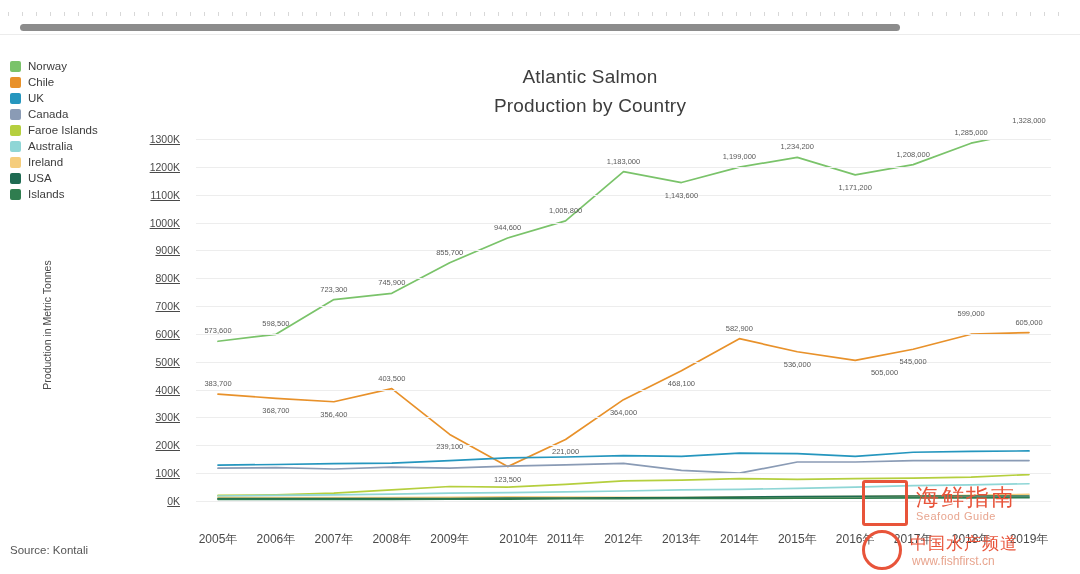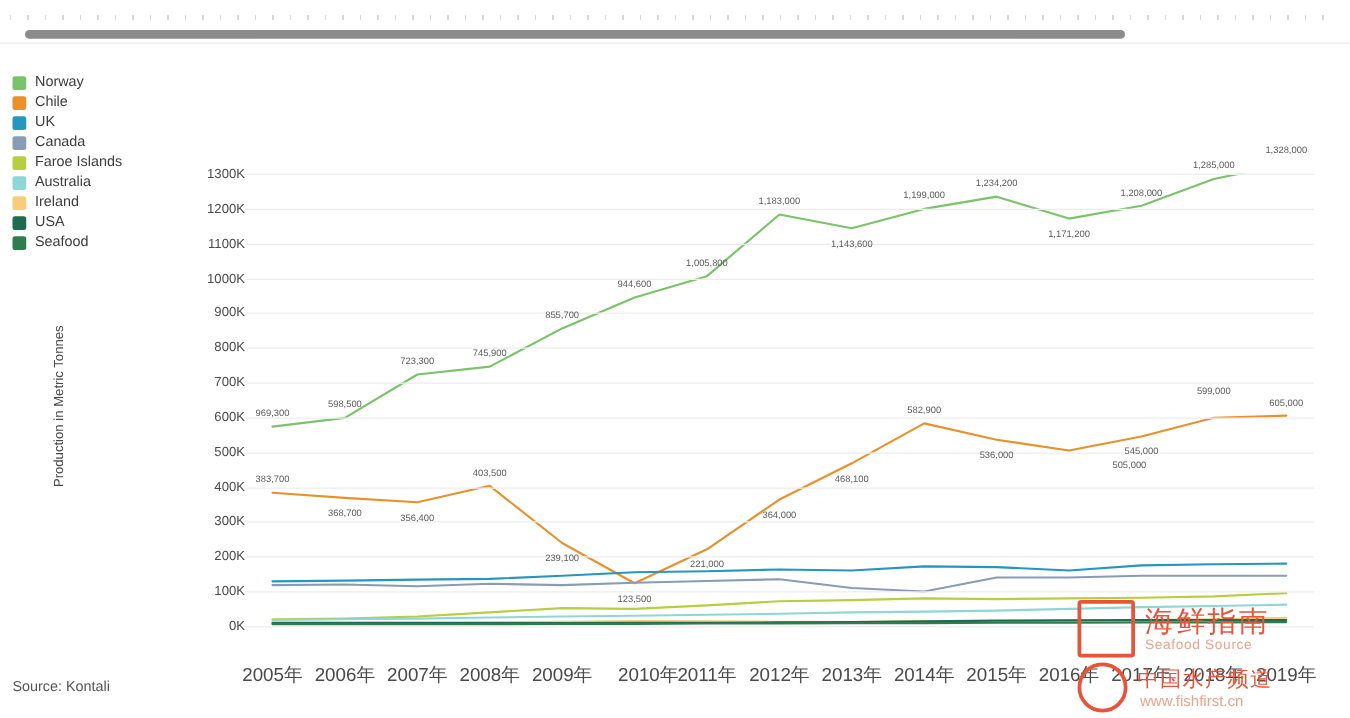--- a/index.html
+++ b/index.html
@@ -115,31 +115,32 @@
   .gridline {
     position: absolute;
     left: 0;
     width: 855px;
     height: 1px;
     background: #ededed;
   }
   .ytick {
     position: absolute;
     right: 100%;
-    margin-right: 0;
+    margin-right: 16px;
     transform: translateY(-50%);
     font-size: 10.5px;
     color: #4a4a4a;
     white-space: nowrap;
+    text-decoration: underline;
   }
   .xtick {
     position: absolute;
     top: 392px;
     transform: translateX(-50%);
-    font-size: 15px;
+    font-size: 12px;
     color: #4a4a4a;
     white-space: nowrap;
   }
   .pt-label {
     position: absolute;
     transform: translate(-50%, -50%);
     font-size: 7.5px;
     color: #5a5a5a;
     white-space: nowrap;
   }
@@ -254,25 +255,27 @@
       <div class="legend-item">
         <span class="legend-swatch" style="background: rgb(245, 205, 124);"></span>
         <span class="legend-label">Ireland</span>
       </div>
       <div class="legend-item">
         <span class="legend-swatch" style="background: rgb(31, 107, 82);"></span>
         <span class="legend-label">USA</span>
       </div>
       <div class="legend-item">
         <span class="legend-swatch" style="background: rgb(47, 125, 79);"></span>
-        <span class="legend-label">Seafood</span>
+        <span class="legend-label">Islands</span>
       </div>
     </div>
 
   <div id="chart-title">
+    <div>Atlantic Salmon</div>
+    <div>Production by Country</div>
   </div>
 
   <div id="y-axis-title">Production in Metric Tonnes</div>
 
   <div id="plot">
     <svg id="plot-svg" width="855" height="362" style="position:absolute;left:0;top:0;">
         <polyline points="22,202.27446153846154 79.92857142857143,195.34076923076924 137.85714285714286,160.58876923076923 195.78571428571428,154.29553846153846 253.71428571428572,123.7204615384615 311.64285714285717,98.96523076923074 369.57142857142856,81.92338461538463 427.5,32.579999999999984 485.42857142857144,43.55138461538462 543.3571428571429,28.124615384615424 601.2857142857143,18.32276923076921 659.2142857142858,35.86584615384612 717.1428571428571,25.61846153846153 775.0714285714286,4.17692307692306 833,-7.796923076923065" fill="none" stroke="#7ac36a" stroke-width="1.7" stroke-linejoin="round" stroke-linecap="round"></polyline>
         <polyline points="22,255.1543076923077 79.92857142857143,259.3312307692308 137.85714285714286,262.7563076923077 195.78571428571428,249.64076923076925 253.71428571428572,295.41984615384615 311.64285714285717,327.61 369.57142857142856,300.46 427.5,260.64 485.42857142857144,231.65215384615385 543.3571428571429,199.68476923076923 601.2857142857143,212.74461538461537 659.2142857142858,221.37692307692308 717.1428571428571,210.23846153846154 775.0714285714286,195.20153846153846 833,193.53076923076924" fill="none" stroke="#e8912a" stroke-width="1.7" stroke-linejoin="round" stroke-linecap="round"></polyline>
         <polyline points="22,326.0784615384615 79.92857142857143,325.52153846153846 137.85714285714286,324.68615384615384 195.78571428571428,324.1292307692308 253.71428571428572,321.62307692307695 311.64285714285717,318.83846153846156 369.57142857142856,318.00307692307695 427.5,316.6107692307692 485.42857142857144,317.44615384615383 543.3571428571429,314.1046153846154 601.2857142857143,314.66153846153844 659.2142857142858,317.44615384615383 717.1428571428571,313.2692307692308 775.0714285714286,312.43384615384616 833,311.87692307692305" fill="none" stroke="#2596be" stroke-width="1.7" stroke-linejoin="round" stroke-linecap="round"></polyline>
         <polyline points="22,329.14153846153846 79.92857142857143,328.5846153846154 137.85714285714286,329.9769230769231 195.78571428571428,328.0276923076923 253.71428571428572,329.14153846153846 311.64285714285717,327.1923076923077 369.57142857142856,325.8 427.5,324.4076923076923 485.42857142857144,331.36923076923074 543.3571428571429,334.15384615384613 601.2857142857143,323.0153846153846 659.2142857142858,323.0153846153846 717.1428571428571,321.62307692307695 775.0714285714286,321.62307692307695 833,321.62307692307695" fill="none" stroke="#8a9bb5" stroke-width="1.7" stroke-linejoin="round" stroke-linecap="round"></polyline>
@@ -318,21 +321,21 @@
       <div class="xtick" style="left: 311.643px; margin-left: 11px;">2010年</div>
       <div class="xtick" style="left: 369.571px;">2011年</div>
       <div class="xtick" style="left: 427.5px;">2012年</div>
       <div class="xtick" style="left: 485.429px;">2013年</div>
       <div class="xtick" style="left: 543.357px;">2014年</div>
       <div class="xtick" style="left: 601.286px;">2015年</div>
       <div class="xtick" style="left: 659.214px;">2016年</div>
       <div class="xtick" style="left: 717.143px;">2017年</div>
       <div class="xtick" style="left: 775.071px;">2018年</div>
       <div class="xtick" style="left: 833px;">2019年</div>
-      <div class="pt-label" style="left: 22px; top: 191.274px;">969,300</div>
+      <div class="pt-label" style="left: 22px; top: 191.274px;">573,600</div>
       <div class="pt-label" style="left: 79.9286px; top: 184.341px;">598,500</div>
       <div class="pt-label" style="left: 137.857px; top: 149.589px;">723,300</div>
       <div class="pt-label" style="left: 195.786px; top: 143.296px;">745,900</div>
       <div class="pt-label" style="left: 253.714px; top: 112.72px;">855,700</div>
       <div class="pt-label" style="left: 311.643px; top: 87.9652px;">944,600</div>
       <div class="pt-label" style="left: 369.571px; top: 70.9234px;">1,005,800</div>
       <div class="pt-label" style="left: 427.5px; top: 21.58px;">1,183,000</div>
       <div class="pt-label" style="left: 485.429px; top: 55.5514px;">1,143,600</div>
       <div class="pt-label" style="left: 543.357px; top: 17.1246px;">1,199,000</div>
       <div class="pt-label" style="left: 601.286px; top: 7.32277px;">1,234,200</div>
@@ -344,30 +347,30 @@
       <div class="pt-label" style="left: 79.9286px; top: 271.331px;">368,700</div>
       <div class="pt-label" style="left: 137.857px; top: 274.756px;">356,400</div>
       <div class="pt-label" style="left: 195.786px; top: 238.641px;">403,500</div>
       <div class="pt-label" style="left: 253.714px; top: 307.42px;">239,100</div>
       <div class="pt-label" style="left: 311.643px; top: 339.61px;">123,500</div>
       <div class="pt-label" style="left: 369.571px; top: 312.46px;">221,000</div>
       <div class="pt-label" style="left: 427.5px; top: 272.64px;">364,000</div>
       <div class="pt-label" style="left: 485.429px; top: 243.652px;">468,100</div>
       <div class="pt-label" style="left: 543.357px; top: 188.685px;">582,900</div>
       <div class="pt-label" style="left: 601.286px; top: 224.745px;">536,000</div>
-      <div class="pt-label" style="left: 696px; top: 233.377px; padding-left: 23px;">505,000</div>
+      <div class="pt-label" style="left: 677px; top: 233.377px; padding-left: 23px;">505,000</div>
       <div class="pt-label" style="left: 717.143px; top: 222.238px;">545,000</div>
       <div class="pt-label" style="left: 775.071px; top: 174px; text-align: right;">599,000</div>
       <div class="pt-label" style="left: 833px; top: 182.531px;">605,000</div>
     </div>
 
   <div id="source-note">Source: Kontali</div>
 
   <div id="watermark">
     <div id="wm-logo"></div>
     <div id="wm-logo2"></div>
     <div id="wm-cn1">海鲜指南</div>
-    <div id="wm-en1">Seafood Source</div>
+    <div id="wm-en1">Seafood Guide</div>
     <div id="wm-cn2">中国水产频道</div>
     <div id="wm-en2">www.fishfirst.cn</div>
   </div>
 
 </div>
 
 </body></html>

